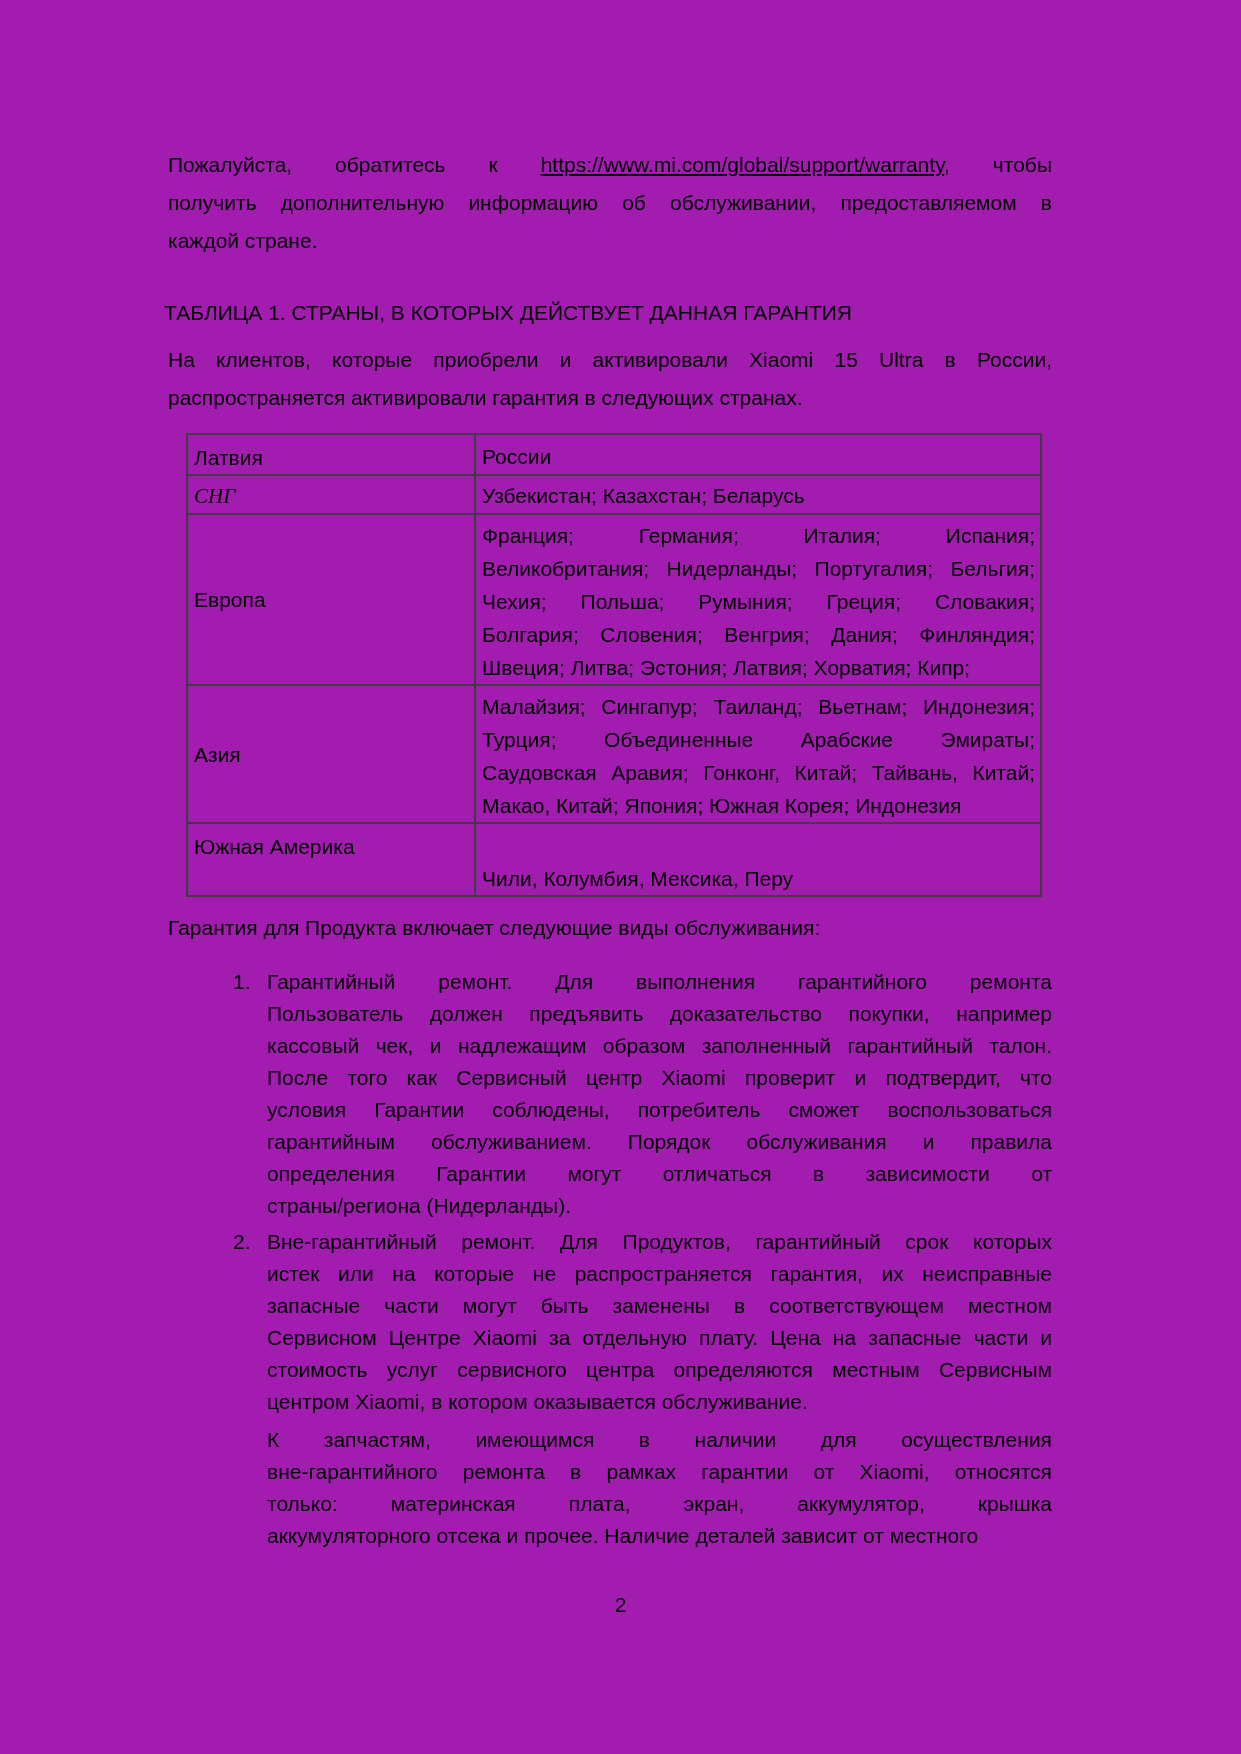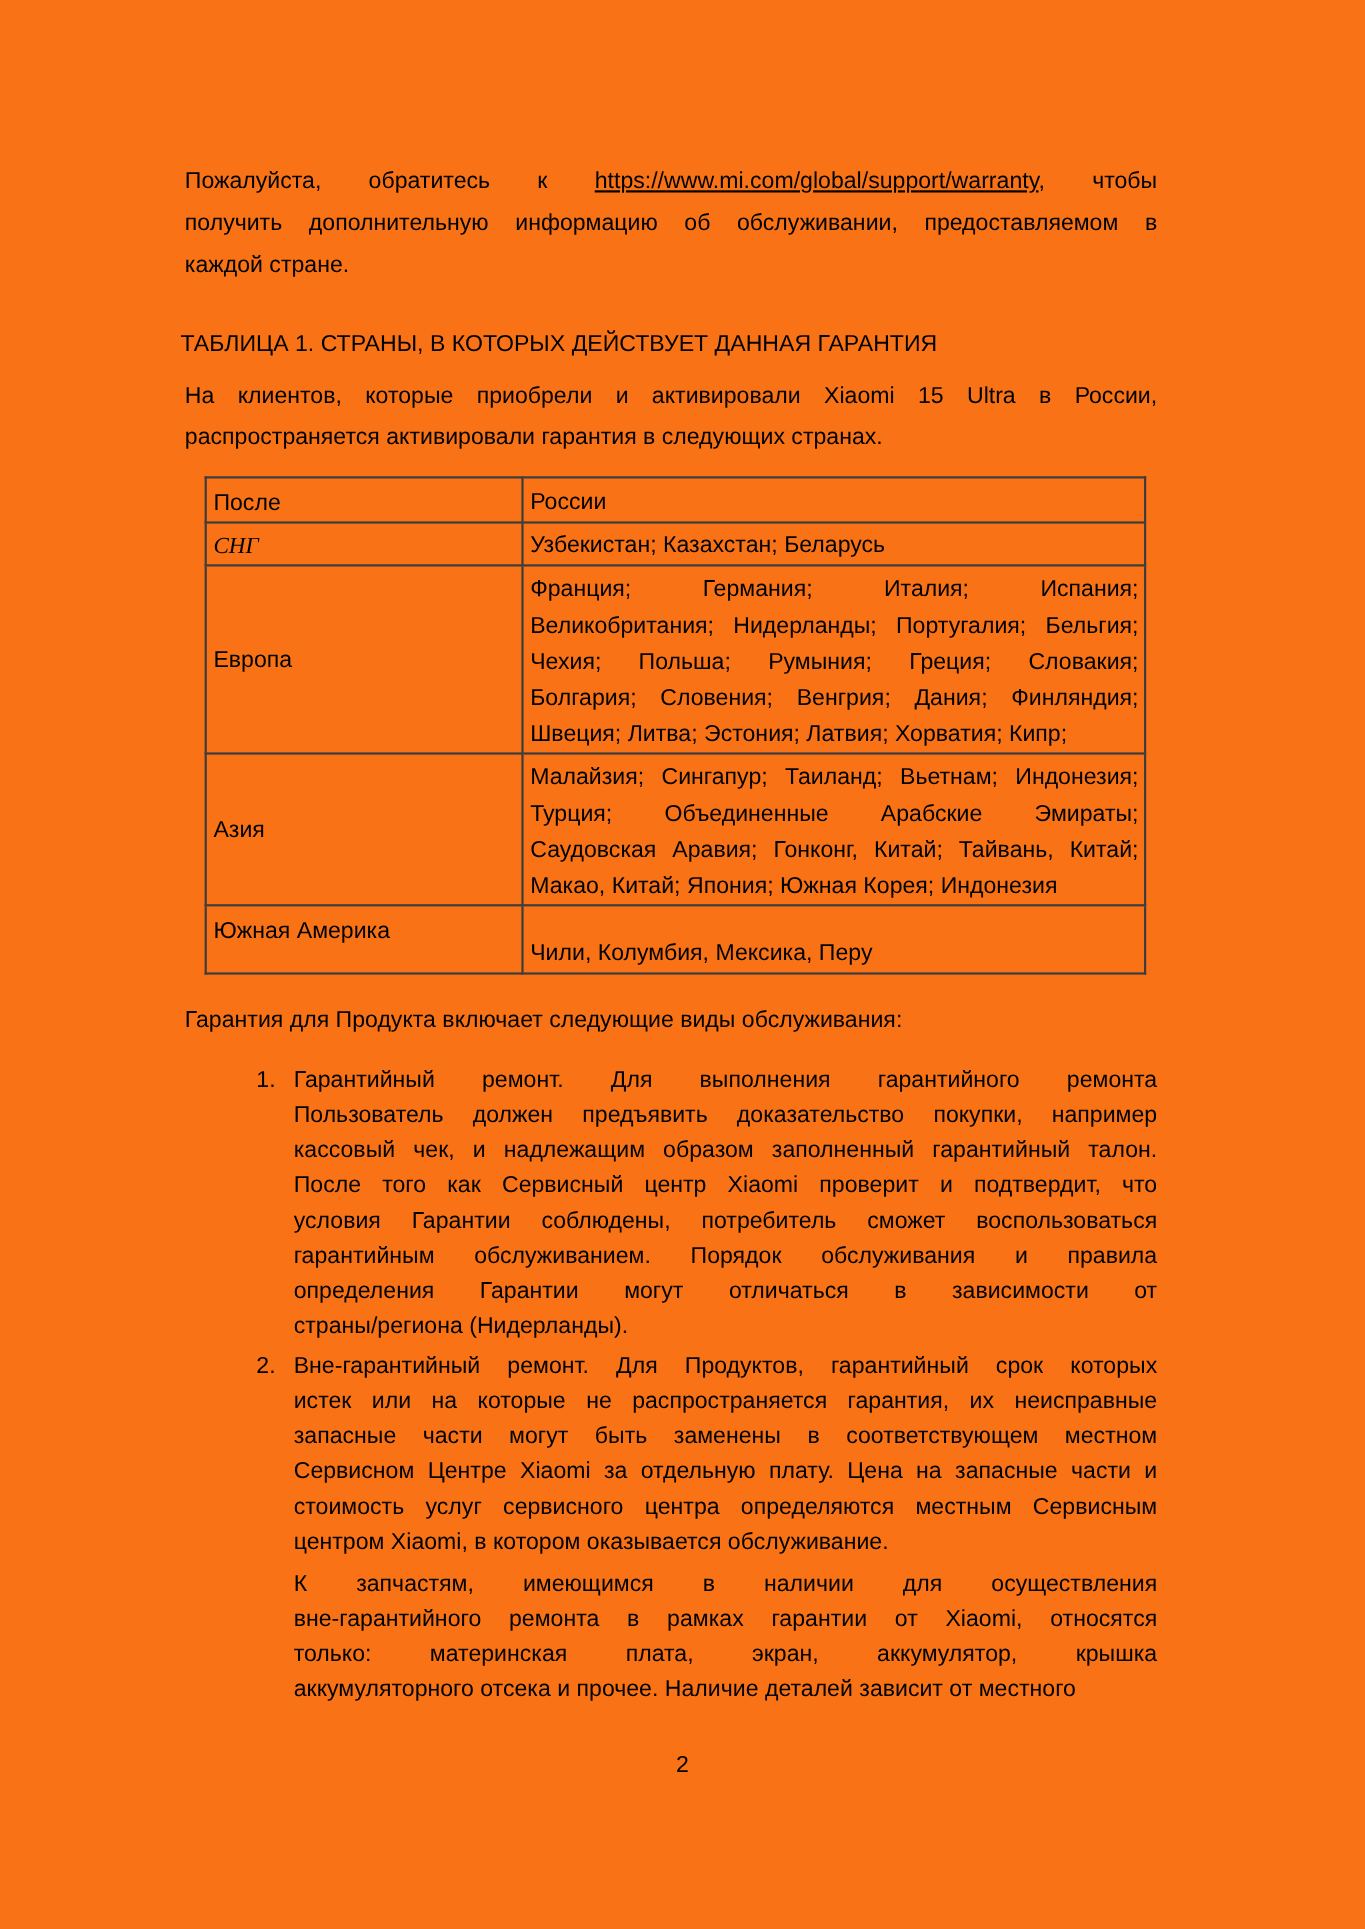--- a/index.html
+++ b/index.html
@@ -1,19 +1,19 @@
 <!DOCTYPE html>
 <html><head>
 <meta charset="utf-8">
 <style>
   html,body{margin:0;padding:0;background:#ffffff;}
   .page{
     position:relative;
     width:1241px;height:1754px;
-    background:#f97316;
+    background:#a21caf;
     font-family:"Liberation Sans","DejaVu Sans",sans-serif;
     font-size:21px;
     color:#000000;
     overflow:hidden;
   }
   .block{position:absolute;}
   .par{line-height:38px;}
   .justify .jl{text-align:justify;text-align-last:justify;}
   .justify .jl.last{text-align-last:left;}
   .single{white-space:nowrap;}
@@ -23,21 +23,21 @@
   table.wtab{border-collapse:collapse;table-layout:fixed;width:856px;}
   table.wtab td{
     border:2px solid #3d3d3d;
     vertical-align:top;
     padding:0;
     overflow:hidden;
   }
   .lc{padding:6px 4px 0 6px;line-height:33px;}
   .lc-mid{display:flex;align-items:center;padding:0 4px 0 6px;line-height:33px;height:100%;box-sizing:border-box;}
   .rc{padding:4px 5px 0 6px;line-height:33px;}
-  .rc-low{padding-top:26px;}
+  .rc-low{padding-top:38px;}
   .serif{font-family:"Liberation Serif","DejaVu Serif",serif;}
 
   
   .list-item{line-height:32px;}
   .item-num{position:absolute;left:0;top:0;}
   .item-text{margin-left:34px;}
   .cont{margin-top:6px;}
 
   .pageno{left:0;width:100%;text-align:center;line-height:38px;}
 </style>
@@ -61,21 +61,21 @@
 
   <div class="block" style="left:186px;top:433px;">
     <table class="wtab">
       <colgroup>
           <col style="width:288px">
           <col>
         </colgroup>
       <tbody>
           <tr>
         <td style="height:34px;">
-              <div class="lc">После</div>
+              <div class="lc">Латвия</div>
             </td>
         <td>
               <div class="rc" style="padding-top:5px;">России</div>
             </td>
       </tr>
       <tr>
         <td style="height:32px;">
               <div class="lc serif" style="padding-top:4px;font-style:italic;">СНГ</div>
             </td>
         <td>

